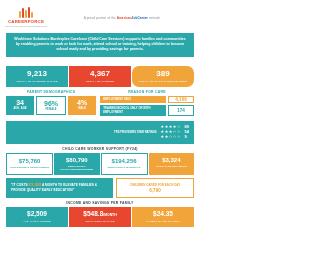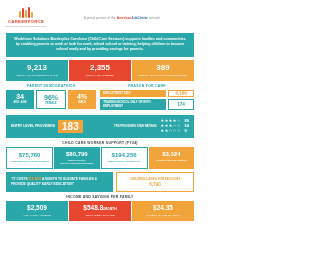--- a/index.html
+++ b/index.html
@@ -38,24 +38,24 @@
   .partner { font-size:3.2px; color:#8d9499; margin-top:2.5px; letter-spacing:.05px; }
   .partner b.red { color:#e8472f; font-weight:bold; }
   .partner b.blue { color:#1b5ea8; font-weight:bold; }
 
   
   .intro { background:#2aa7a8; color:#fff; margin:1px 6px 0 6px; padding:4px 6px;
            text-align:center; font-size:3.6px; line-height:1.45; font-weight:bold; }
 
   
   .stats { display:flex; margin:3px 6px 0 6px; gap:1px; }
-  .stat { flex:1; color:#fff; text-align:center; padding:4px 1px 4px 1px; }
+  .stat { flex:1; color:#fff; text-align:center; padding:4px 1px 4px 1px;margin-top:6px; }
   .stat.teal { background:#2aa7a8; }
   .stat.red { background:#e8472f; }
-  .stat.orange { background:#f0a43a; }
+  .stat.orange { background:#f0a43a;border-radius:7px; }
   .stat .num { font-size:8px; font-weight:bold; line-height:1; }
   .stat .lbl { font-size:2.5px; margin-top:2px; letter-spacing:.1px; line-height:1.2; }
 
   
   .sec-title { text-align:center; font-size:3.4px; font-weight:bold; color:#2aa7a8;
                letter-spacing:.3px; margin:3px 0 2px 0; }
   .sec-title.dark { color:#3d4a50; }
 
   
   .midrow { display:flex; margin:0 6px; gap:4px; }
@@ -149,21 +149,21 @@
   </div>
 
   <div class="intro">Workforce Solutions Borderplex Careforce (Child Care Services) supports families and communities by enabling parents to work or look for work, attend school or training, helping children to become school ready and by providing savings for parents.</div>
 
   <div class="stats">
     <div class="stat teal">
       <div class="num">9,213</div>
       <div class="lbl">TOTAL # OF CHILDREN IN CARE</div>
     </div>
     <div class="stat red">
-      <div class="num">2,355</div>
+      <div class="num">4,367</div>
       <div class="lbl">TOTAL # OF PARENTS</div>
     </div>
     <div class="stat orange">
       <div class="num">389</div>
       <div class="lbl">TOTAL # OF CHILD CARE PROVIDERS</div>
     </div>
   </div>
 
   <div style="display:flex;margin:0 6px;gap:4px;">
     <div style="width:49%;">
@@ -198,24 +198,20 @@
         <div class="reason-val">4,166</div>
       </div>
       <div class="reason-row">
         <div class="reason-lbl alt">TRAINING/SCHOOL ONLY OR WITH EMPLOYMENT</div>
         <div class="reason-val alt">174</div>
       </div>
     </div>
   </div>
 
   <div class="entry-band">
-    <div class="entry-left">
-      <div class="entry-lbl">ENTRY LEVEL PROVIDERS</div>
-      <div class="entry-num">183</div>
-    </div>
     <div class="trs">
       <div class="trs-lbl">TRS PROVIDERS STAR RATINGS</div>
       <div class="stars-col">
         <div class="star-row">
             <span>★</span>
             <span>★</span>
             <span>★</span>
             <span>★</span>
             <span>☆</span>
           </div>

